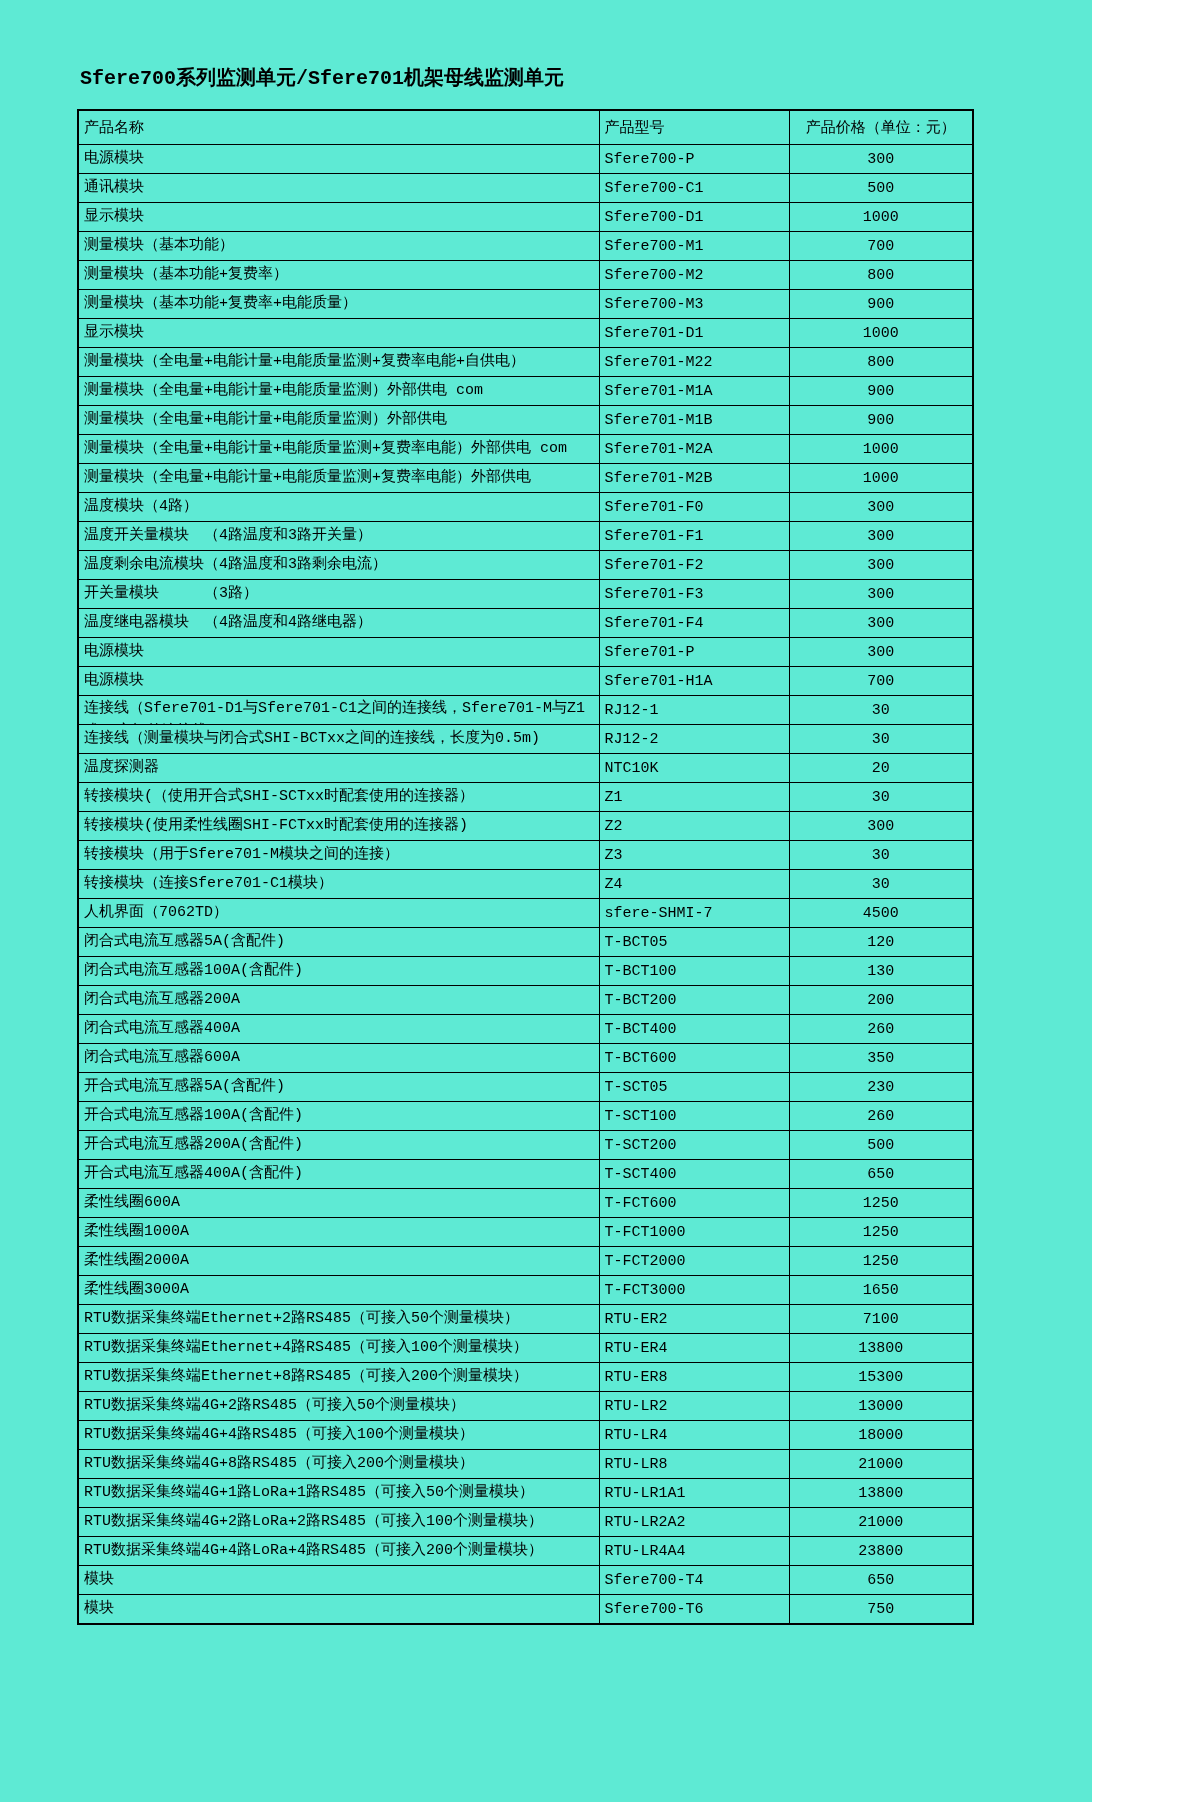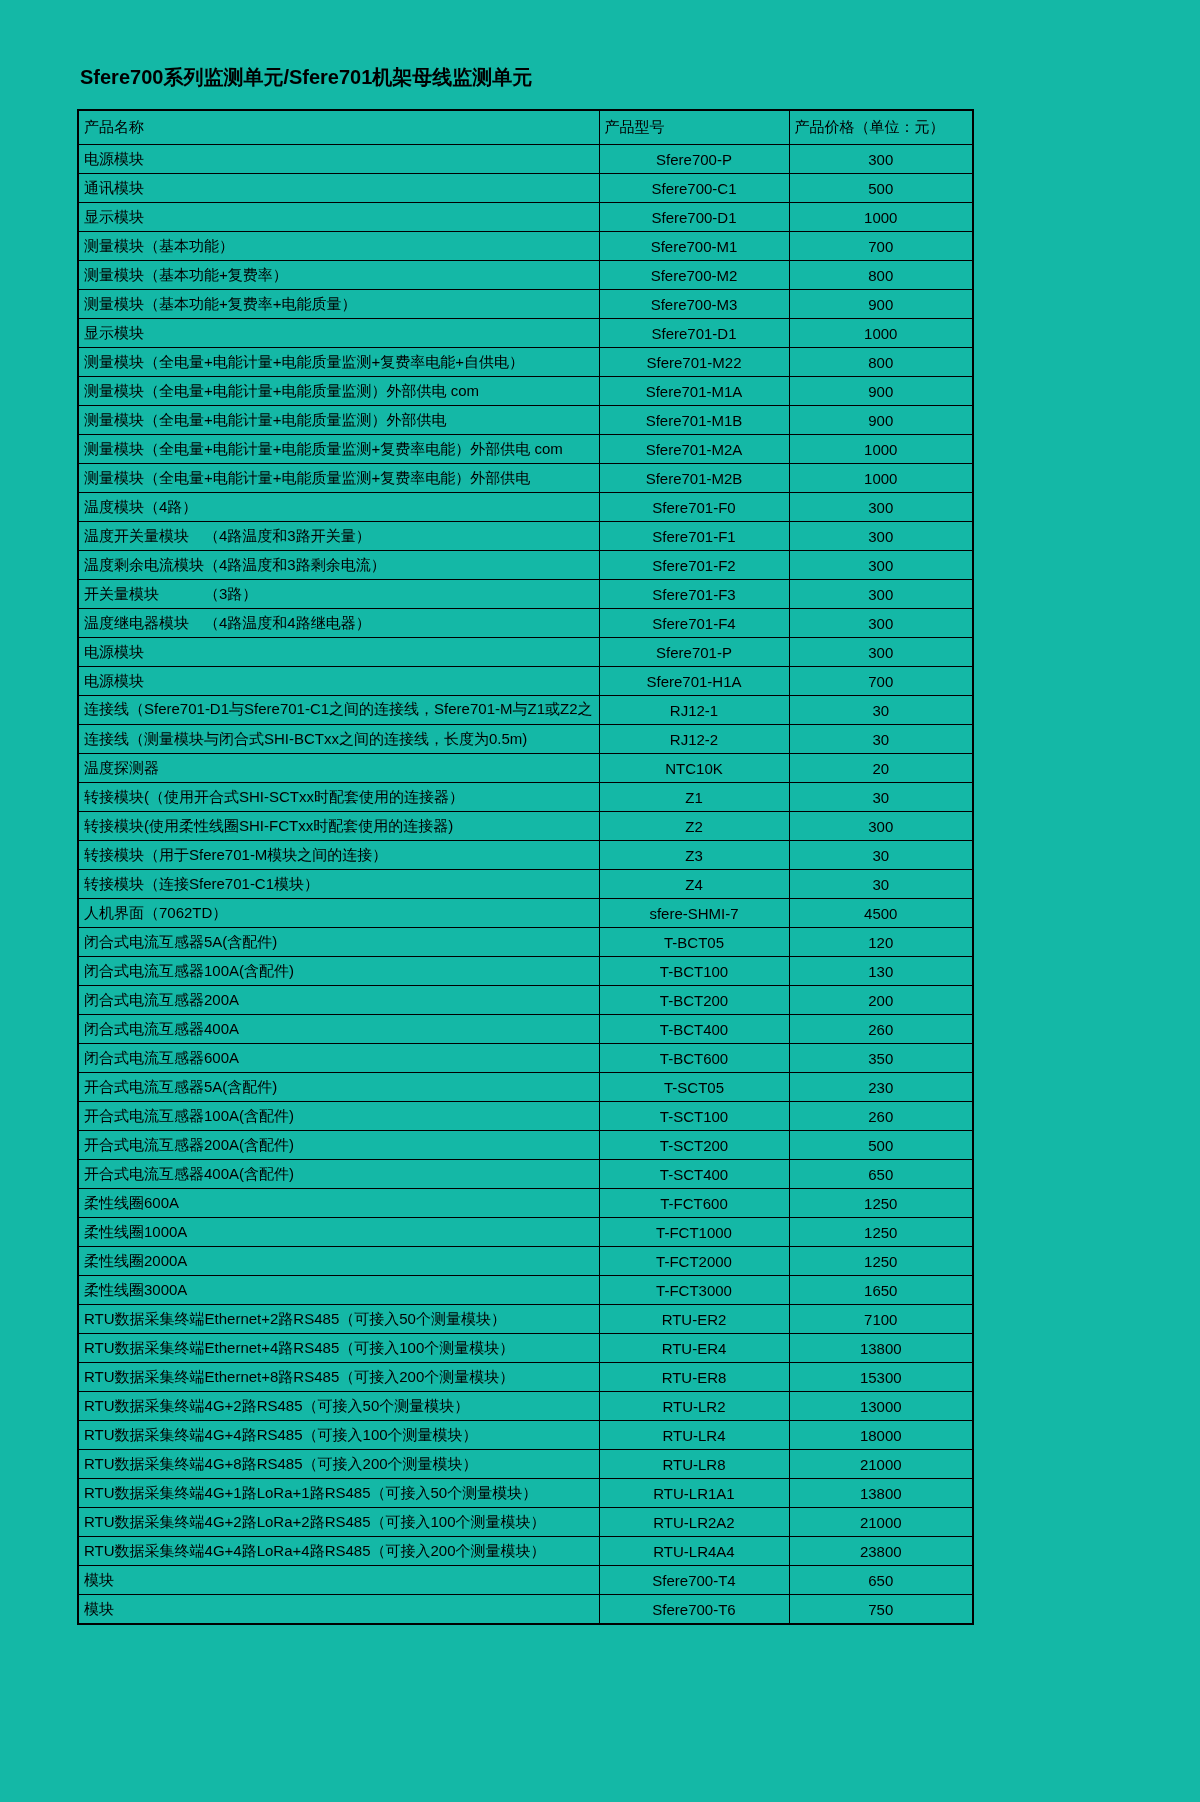--- a/index.html
+++ b/index.html
@@ -4,24 +4,25 @@
 <style>
   html, body {
     margin: 0;
     padding: 0;
     background: #ffffff;
     font-family: "Liberation Sans", "DejaVu Sans", sans-serif;
     color: #000000;
   }
   .page {
     position: relative;
-    width: 1200px;
+    width: 1092px;
     height: 1802px;
-    background: #14b8a6;
+    background: #5eead4;
     overflow: hidden;
+    font-family: Liberation Mono, monospace;
   }
   .page-title {
     position: absolute;
     left: 80px;
     top: 64px;
     margin: 0;
     font-size: 20px;
     font-weight: 700;
     color: #000000;
     letter-spacing: 0;
@@ -47,23 +48,23 @@
   }
   table.price-table th {
     height: 33px;
     margin-left: 22px;
   }
   table.price-table td {
     height: 28px;
   }
   th.h-name { text-align: left; }
   th.h-model { text-align: left; }
-  th.h-price { text-align: left; }
+  th.h-price { text-align: center; }
   td.c-name { text-align: left; }
-  td.c-model { text-align: center; }
+  td.c-model { text-align: left; }
   td.c-price { text-align: center; }
   .name-inner {
     height: 28px;
     line-height: 28px;
     white-space: nowrap;
     overflow: hidden;
   }
   .name-inner.clip {
     white-space: normal;
     line-height: 23px;

